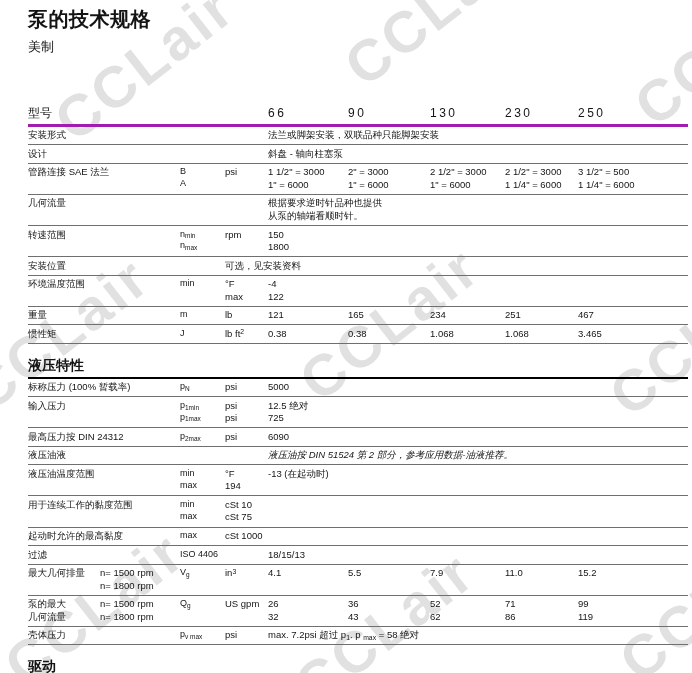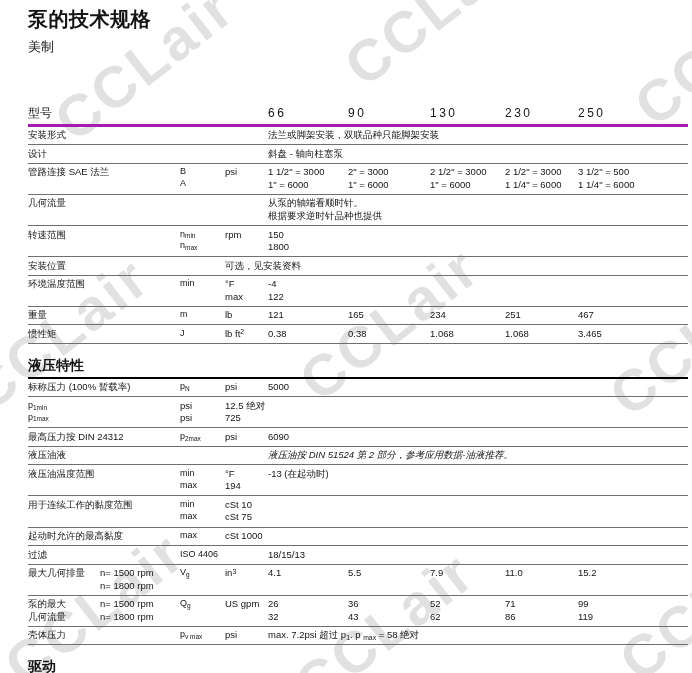--- a/index.html
+++ b/index.html
@@ -122,22 +122,22 @@
           <div class="ln">1 1/4" = 6000</div>
         </div>
       </div>
       <div class="t-row">
         <div class="c c-label">
           <div class="ln">几何流量</div>
         </div>
         <div class="c c-sym"></div>
         <div class="c c-unit"></div>
         <div class="c c-span" style="grid-column: 4 / -1;">
+          <div class="ln">根据要求逆时针品种也提供</div>
           <div class="ln">从泵的轴端看顺时针。</div>
-          <div class="ln">根据要求逆时针品种也提供</div>
         </div>
       </div>
       <div class="t-row">
         <div class="c c-label">
           <div class="ln">转速范围</div>
         </div>
         <div class="c c-sym">
           <div class="ln">n<sub>min</sub></div>
           <div class="ln">n<sub>max</sub></div>
         </div>
@@ -247,20 +247,23 @@
         </div>
         <div class="c c-val">
           <div class="ln">5000</div>
         </div>
         <div class="c c-val"></div>
         <div class="c c-val"></div>
         <div class="c c-val"></div>
         <div class="c c-val"></div>
       </div>
       <div class="t-row">
+        <div class="c c-label">
+          <div class="ln">输入压力</div>
+        </div>
         <div class="c c-sym">
           <div class="ln">p<sub>1min</sub></div>
           <div class="ln">p<sub>1max</sub></div>
         </div>
         <div class="c c-unit">
           <div class="ln">psi</div>
           <div class="ln">psi</div>
         </div>
         <div class="c c-val">
           <div class="ln">12.5 绝对</div>

